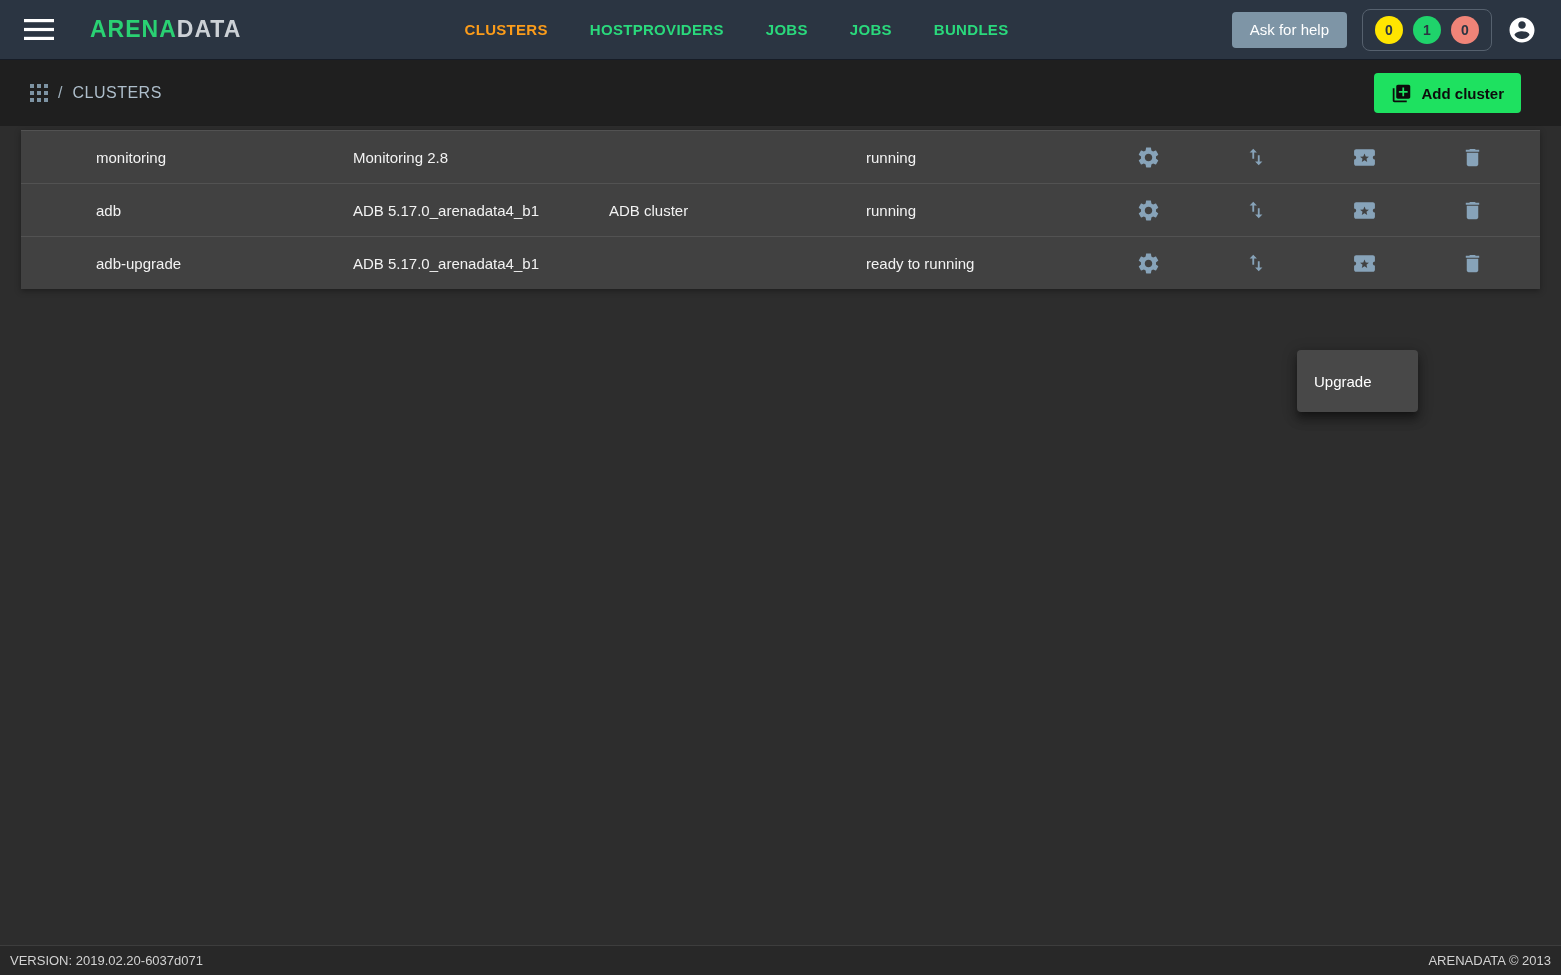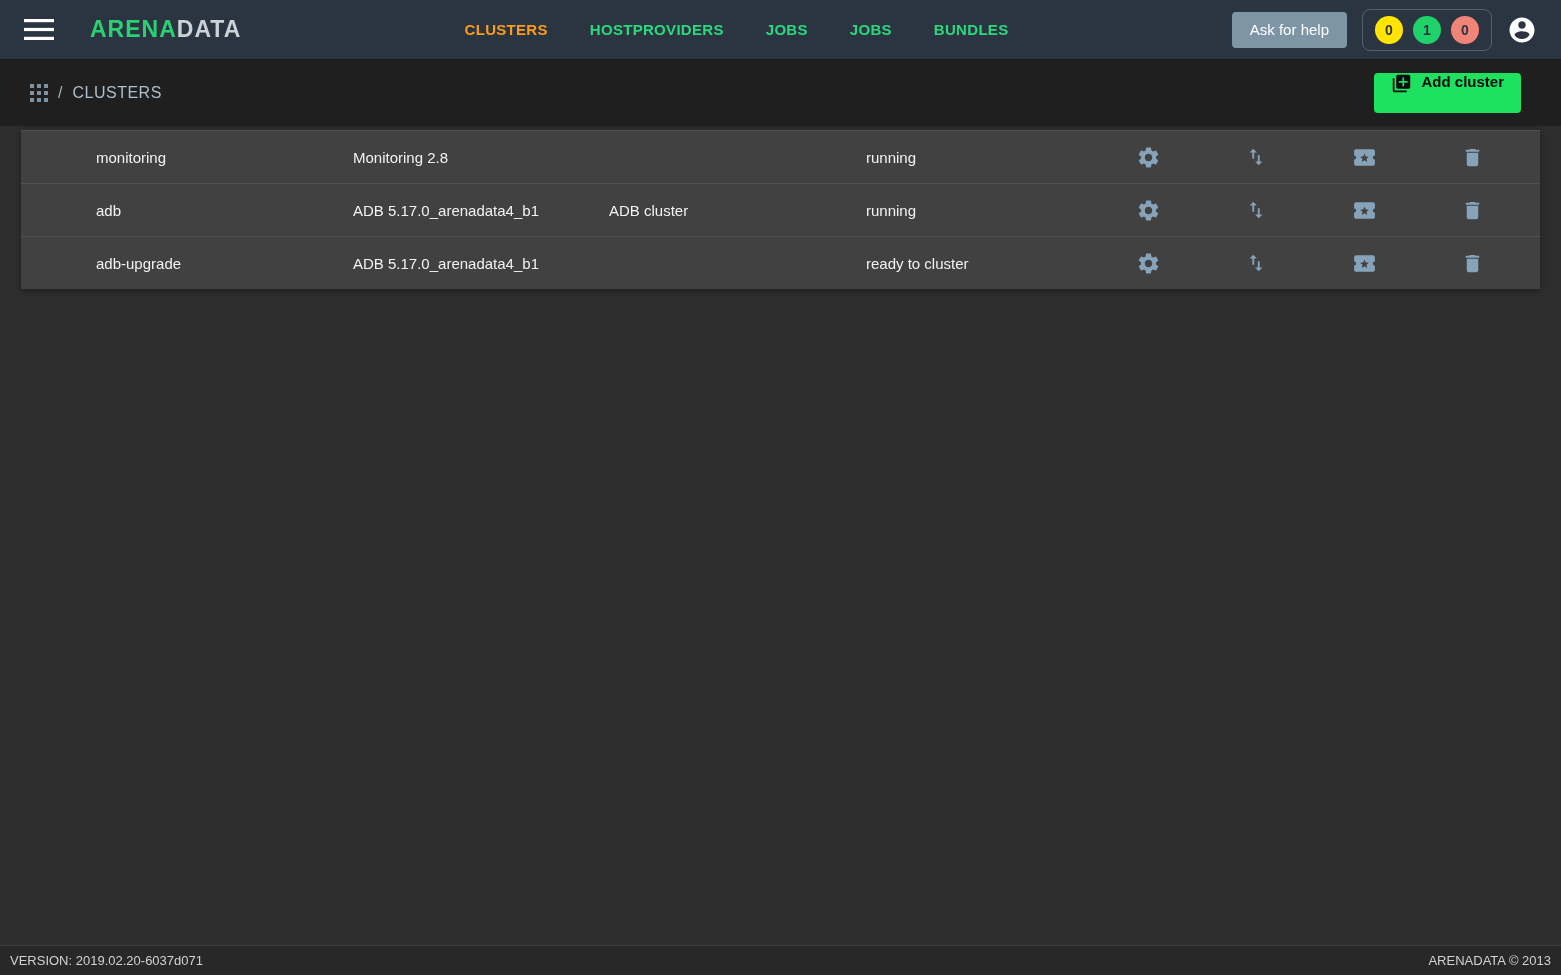--- a/index.html
+++ b/index.html
@@ -29,21 +29,21 @@
   .badge-red    { background:#f08478; }
   .profile-btn { background:none; border:none; cursor:pointer; width:30px; height:30px; }
 
   
   .breadcrumb-bar { position:absolute; top:60px; left:0; width:100%; height:66px; background:#1f1f1f;
                     display:flex; align-items:center; padding-left:30px; }
   .apps-btn { background:none; border:none; cursor:pointer; width:18px; height:18px; display:block; }
   .crumb-sep { color:#9fb0bc; font-size:16px; margin:0 10px; }
   .crumb-current { color:#aebecb; font-size:16px; letter-spacing:.5px; cursor:pointer; }
   .add-cluster-btn { position:absolute; right:40px; top:13px; height:40px; background:#1ee160; border:none;
-                     border-radius:4px; display:inline-flex; gap:9px; padding:0 17px;
+                     border-radius:4px; display:inline-flex; align-items:center; gap:9px; padding:0 17px;
                      font-family:inherit; font-size:15px; font-weight:bold; color:#0c0c0c; cursor:pointer; }
 
   
   .content { position:absolute; top:126px; left:0; right:0; bottom:30px; background:#2d2d2d; }
   .table { margin:4px 21px 0; width:1519px; box-shadow:0 2px 6px rgba(0,0,0,.35); }
   .row { display:grid; grid-template-columns:286px 256px 257px 228px 108px 108px 108px 108px 1fr; align-items:center; }
   .t-header { height:60px; background:#474747; }
   .th { font-size:14px; font-weight:bold; color:#c5c5c5; }
   .c-name { padding-left:29px; }
   .c-icon { text-align:center; justify-self:stretch; }
@@ -175,35 +175,38 @@
             </svg></button></div>
       <div class="cell c-icon"><button class="icon-btn"><svg viewBox="0 0 24 24" width="23" height="23">
               <path d="M6 19c0 1.1.9 2 2 2h8c1.1 0 2-.9 2-2V7H6v12zM19 4h-3.5l-1-1h-5l-1 1H5v2h14V4z"></path>
             </svg></button></div>
     </div>
 
     <div class="row t-row">
       <div class="cell c-name">adb-upgrade</div>
       <div class="cell">ADB 5.17.0_arenadata4_b1</div>
       <div class="cell"></div>
-      <div class="cell">ready to cluster</div>
+      <div class="cell">ready to running</div>
       <div class="cell c-icon"><button class="icon-btn"><svg viewBox="0 0 24 24" width="25" height="25">
               <path d="M19.14 12.94c.04-.3.06-.61.06-.94 0-.32-.02-.64-.07-.94l2.03-1.58c.18-.14.23-.41.12-.61l-1.92-3.32c-.12-.22-.37-.29-.59-.22l-2.39.96c-.5-.38-1.03-.7-1.62-.94L14.4 2.81c-.04-.24-.24-.41-.48-.41h-3.84c-.24 0-.43.17-.47.41L9.25 5.35c-.59.24-1.13.57-1.62.94l-2.39-.96c-.22-.08-.47 0-.59.22L2.74 8.87c-.12.21-.08.47.12.61l2.03 1.58c-.05.3-.09.63-.09.94s.02.64.07.94l-2.03 1.58c-.18.14-.23.41-.12.61l1.92 3.32c.12.22.37.29.59.22l2.39-.96c.5.38 1.03.7 1.62.94l.36 2.54c.05.24.24.41.48.41h3.84c.24 0 .44-.17.47-.41l.36-2.54c.59-.24 1.13-.56 1.62-.94l2.39.96c.22.08.47 0 .59-.22l1.92-3.32c.12-.22.07-.47-.12-.61l-2.01-1.58zM12 15.6c-1.98 0-3.6-1.62-3.6-3.6s1.62-3.6 3.6-3.6 3.6 1.62 3.6 3.6-1.62 3.6-3.6 3.6z"></path>
             </svg></button></div>
       <div class="cell c-icon"><button class="icon-btn"><svg viewBox="0 0 24 24" width="22" height="22">
               <path d="M9 3L5 6.99h3V14h2V6.99h3L9 3zm7 14.01V10h-2v7.01h-3L15 21l4-3.99h-3z"></path>
             </svg></button></div>
       <div class="cell c-icon"><button class="icon-btn"><svg viewBox="0 0 24 24" width="25" height="25">
               <path fill-rule="evenodd" d="M20 12c0-1.1.9-2 2-2V6c0-1.1-.9-2-2-2H4c-1.1 0-1.99.9-1.99 2v4c1.1 0 1.99.9 1.99 2s-.89 2-2 2v4c0 1.1.9 2 2 2h16c1.1 0 2-.9 2-2v-4c-1.1 0-2-.9-2-2zM12 8.2l1.16 2.86 3.08.24-2.35 2.01.72 3.01L12 14.7l-2.61 1.62.72-3.01-2.35-2.01 3.08-.24L12 8.2z"></path>
             </svg></button></div>
       <div class="cell c-icon"><button class="icon-btn"><svg viewBox="0 0 24 24" width="23" height="23">
               <path d="M6 19c0 1.1.9 2 2 2h8c1.1 0 2-.9 2-2V7H6v12zM19 4h-3.5l-1-1h-5l-1 1H5v2h14V4z"></path>
             </svg></button></div>
     </div>
 
   </div>
 
+  <div class="actions-menu">
+    <button class="menu-item">Upgrade</button>
+  </div>
 </main>
 
 <footer class="footer">
   <span>VERSION: 2019.02.20-6037d071</span>
   <span>ARENADATA © 2013</span>
 </footer>
 
 </body></html>

